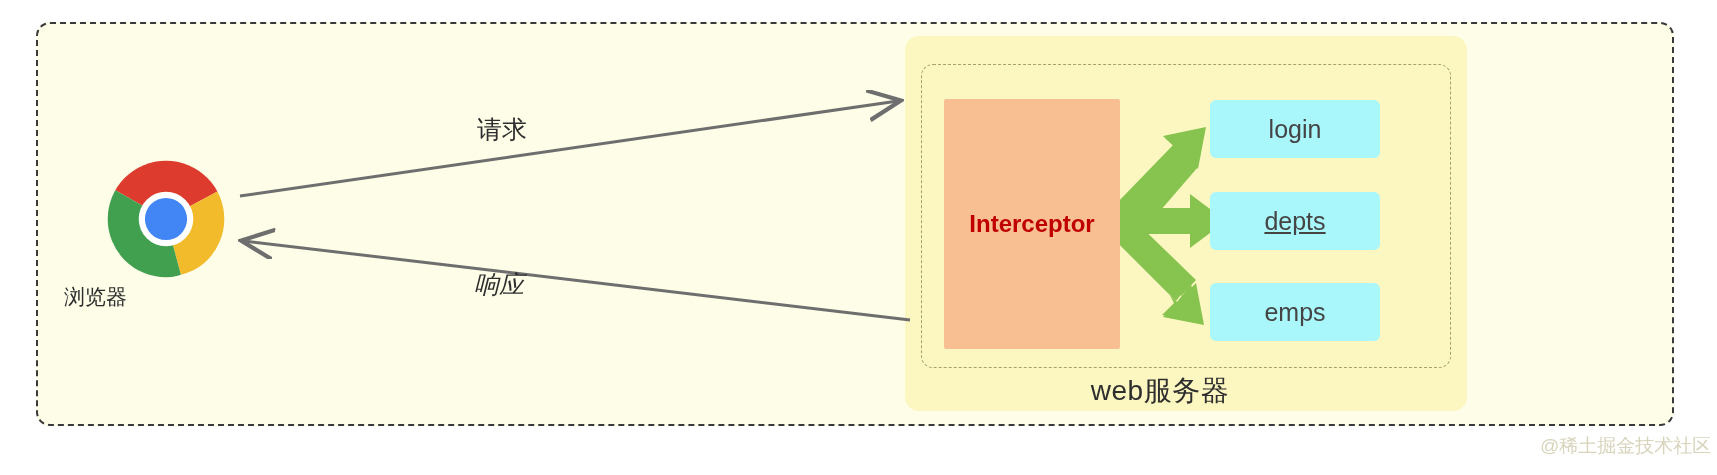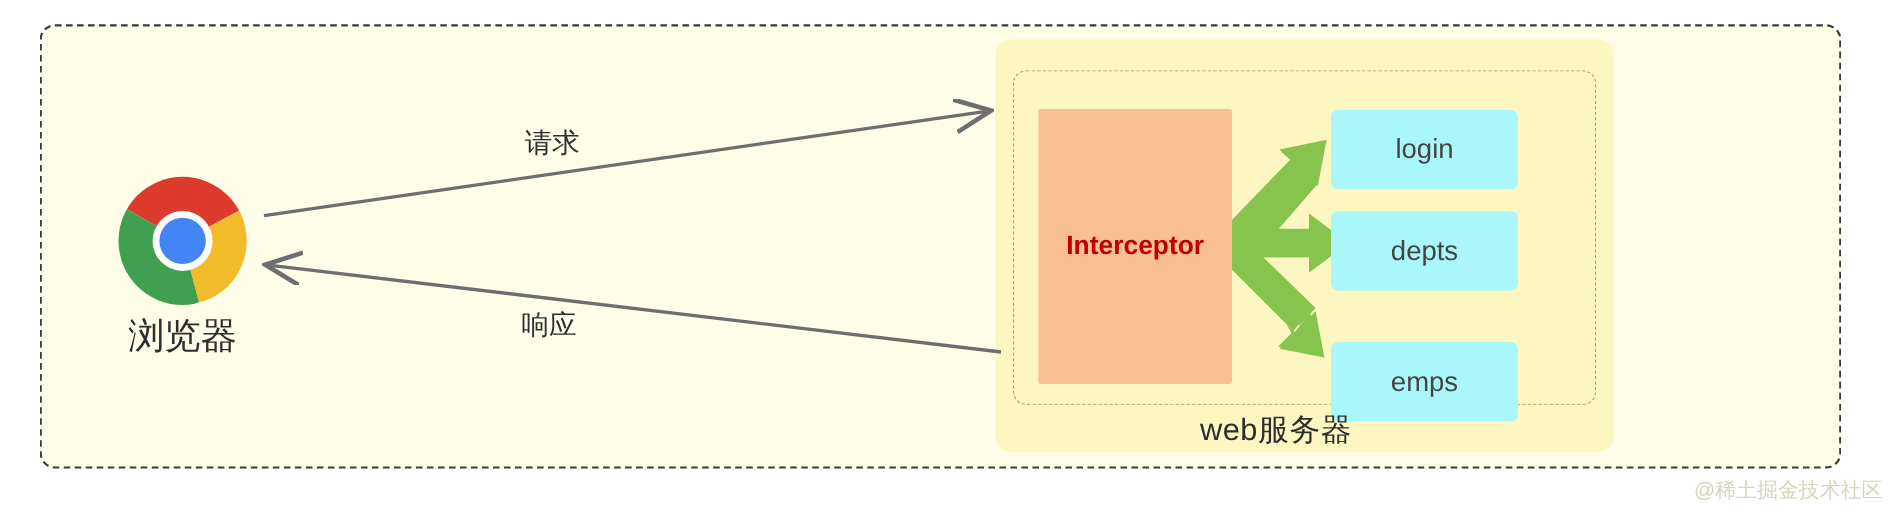--- a/index.html
+++ b/index.html
@@ -82,63 +82,63 @@
     font-weight: bold;
     color: #c00000;
     font-family: "Liberation Sans", "DejaVu Sans", sans-serif;
     white-space: nowrap;
   }
 
   
   .endpoint-box {
     position: absolute;
     width: 170px;
-    height: 72px;
+    height: 58px;
     background: #aaf7fb;
     border-radius: 6px;
     display: flex;
     align-items: center;
     justify-content: center;
     font-size: 25px;
     color: #444444;
     font-family: "Liberation Sans", "DejaVu Sans", sans-serif;
   }
   #endpoint-login { left: 1210px; top: 100px; }
-  #endpoint-depts { left: 1210px; top: 192px; }
-  #endpoint-emps  { left: 1210px; top: 283px; margin-top: 28px; }
+  #endpoint-depts { left: 1210px; top: 192px; text-decoration: underline; }
+  #endpoint-emps  { left: 1210px; top: 283px; }
 
   
   #browser-node {
     position: absolute;
     left: 104px;
     top: 157px;
     width: 124px;
     height: 124px;
   }
   #browser-label {
     position: absolute;
     left: 64px;
     top: 283px;
     width: 204px;
-    text-align: center;
-    font-size: 33px;
+    text-align: left;
+    font-size: 21px;
     color: #2e2e2e;
     font-family: "Liberation Sans", "DejaVu Sans", sans-serif;
   }
 
   
   .flow-label {
     position: absolute;
     font-size: 25px;
     color: #2e2e2e;
     font-family: "Liberation Sans", "DejaVu Sans", sans-serif;
     white-space: nowrap;
   }
   #label-request  { left: 477px; top: 113px; text-align: center; }
-  #label-response { left: 474px; top: 279px; }
+  #label-response { left: 474px; top: 268px; font-style: italic; }
 
   
   #watermark {
     position: absolute;
     left: 1540px;
     top: 433px;
     font-size: 19px;
     color: #d8d4bb;
     font-family: "Liberation Sans", "DejaVu Sans", sans-serif;
     white-space: nowrap;

